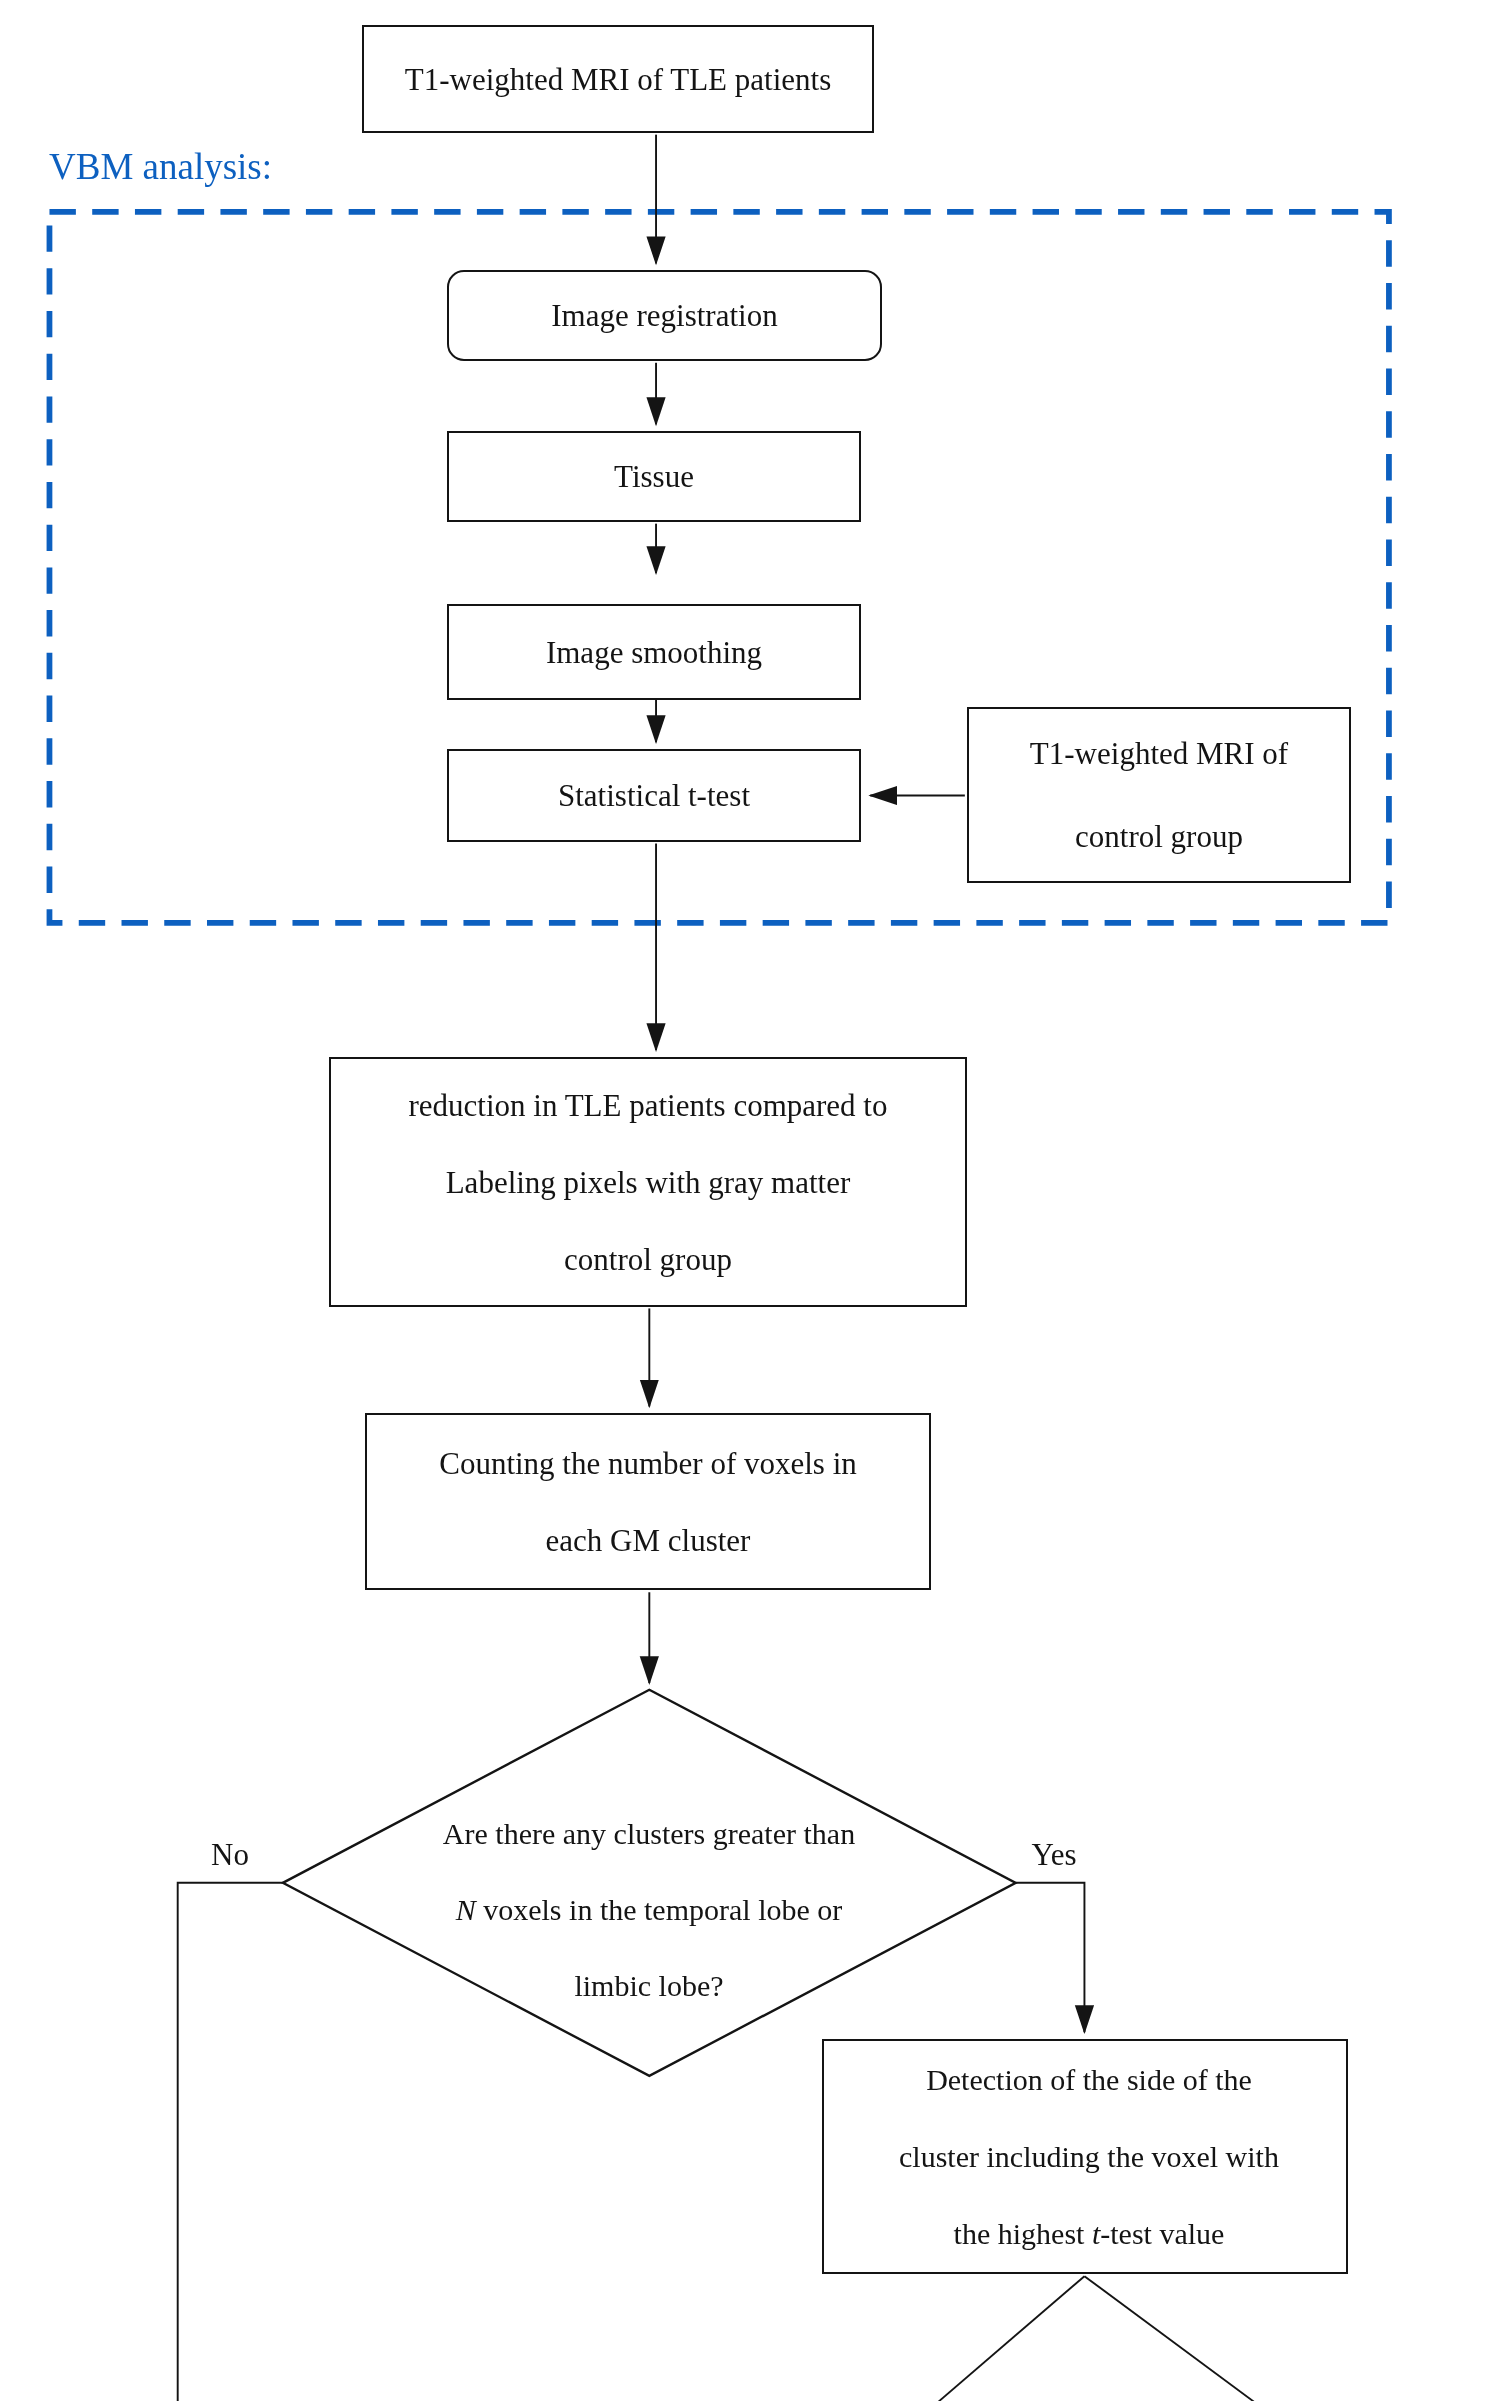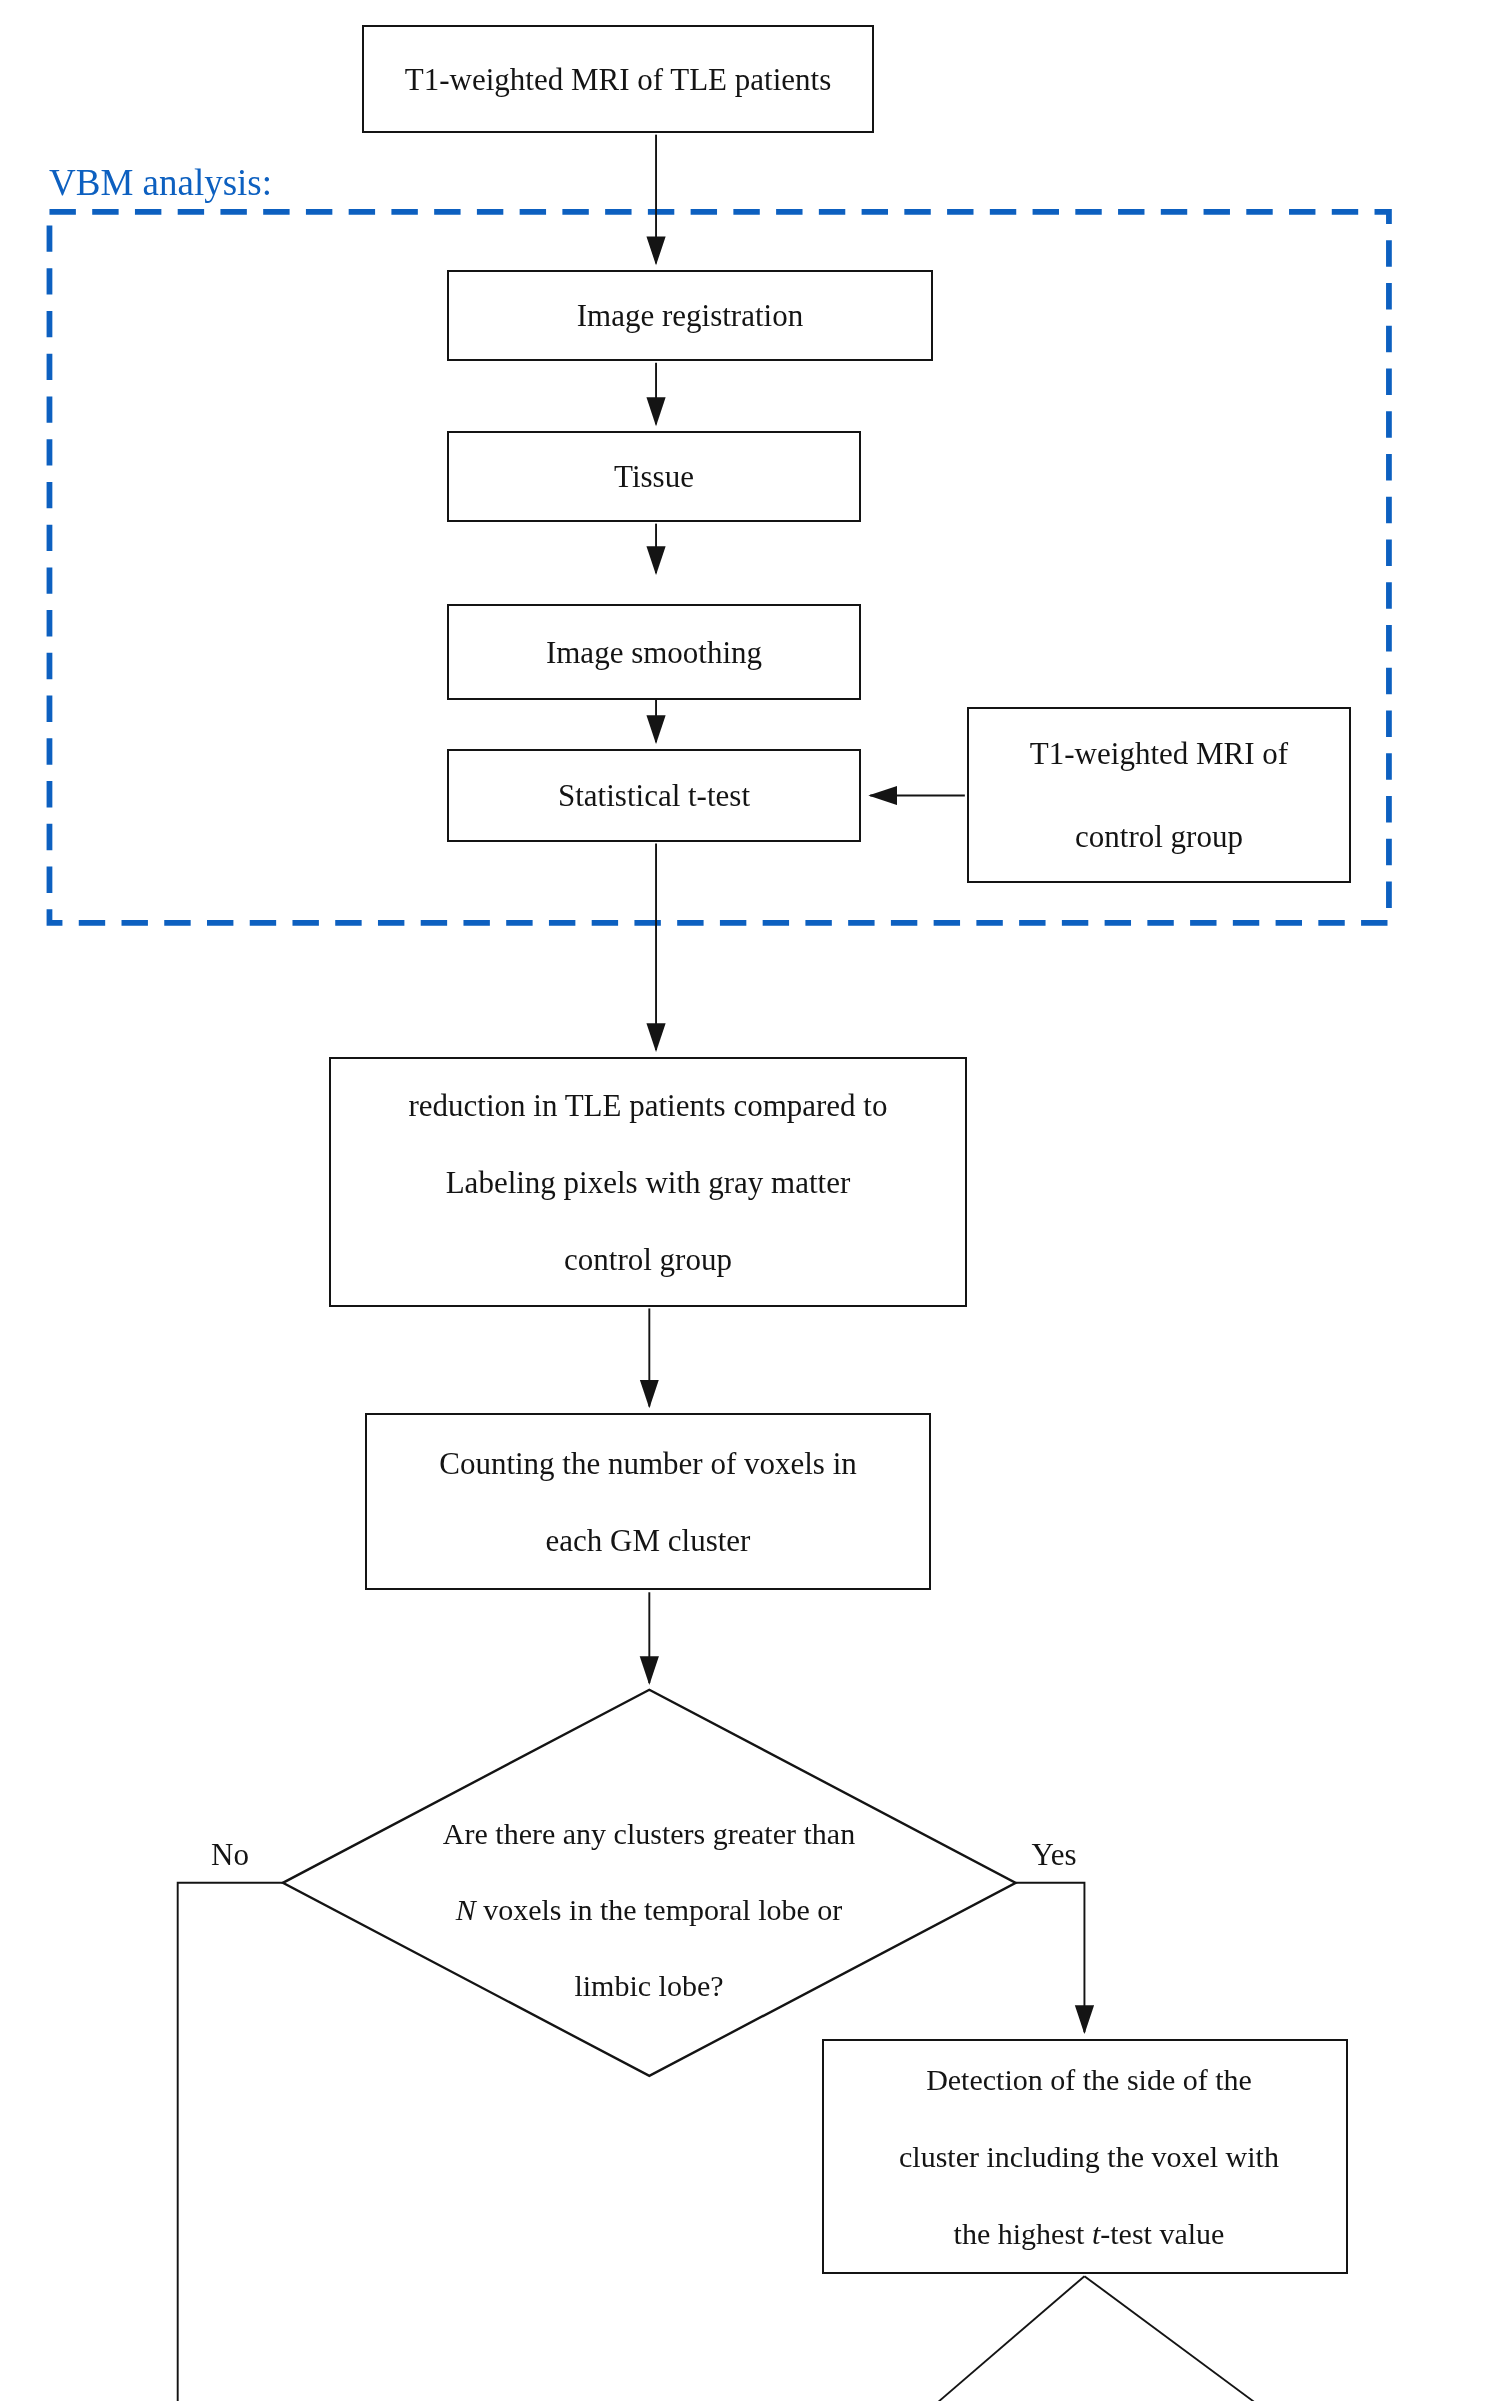--- a/index.html
+++ b/index.html
@@ -28,21 +28,20 @@
   .tline { line-height: 77px; height: 77px; white-space: nowrap; }
   .tline2 { line-height: 83px; height: 83px; white-space: nowrap; }
 
   .region-label {
     position: absolute;
     left: 49px;
     top: 143px;
     font-size: 37px;
     line-height: 48px;
     white-space: nowrap;
-    margin-top: 16px;
   }
 
   .diamond-text {
     position: absolute;
     left: 337px;
     top: 1796px;
     width: 624px;
     text-align: center;
     font-size: 30px;
   }
@@ -89,21 +88,21 @@
     <path d="M2258 4739 L 1872 5071" fill="none" stroke="#141414" stroke-width="4" marker-end="url(#ah)"></path>
     <path d="M2258 4739 L 2686 5056" fill="none" stroke="#141414" stroke-width="4" marker-end="url(#ah)"></path>
   </svg>
 
   <div class="region-label" style="color:#0d60c0;">VBM analysis:</div>
 
   <div class="node" style="left:362px; top:25px; width:512px; height:108px;">
     <div class="tline">T1-weighted MRI of TLE patients</div>
   </div>
 
-  <div class="node" style="left:447px; top:270px; width:486px; height:91px;">
+  <div class="node" style="left:447px; top:270px; width:435px; height:91px;border-radius:17px;">
     <div class="tline">Image registration</div>
   </div>
 
   <div class="node" style="left:447px; top:431px; width:414px; height:91px;">
     <div class="tline">Tissue</div>
   </div>
 
   <div class="node" style="left:447px; top:604px; width:414px; height:96px;">
     <div class="tline">Image smoothing</div>
   </div>

